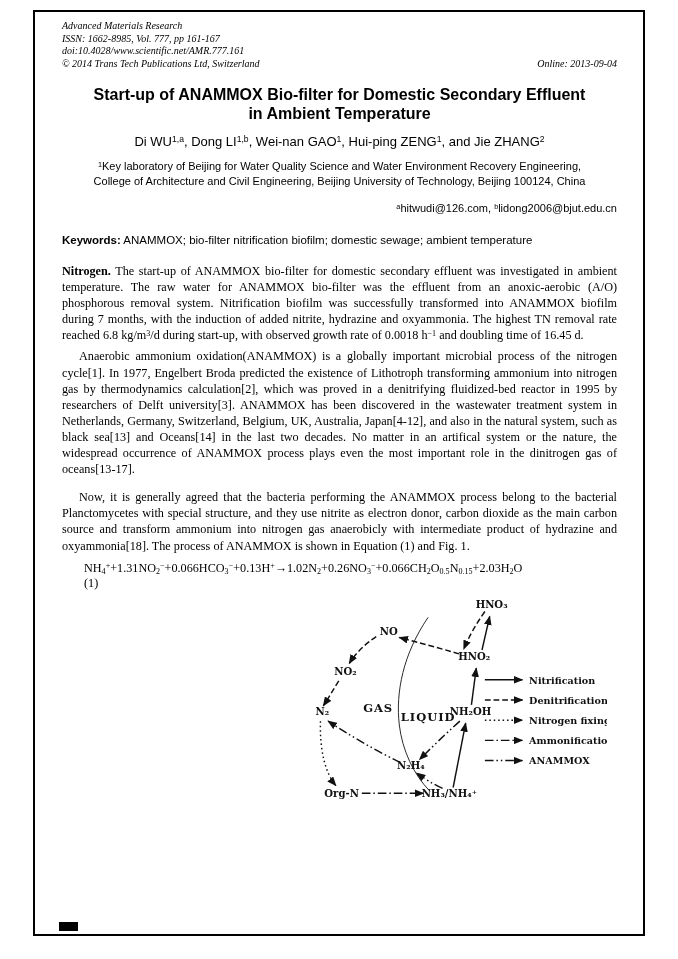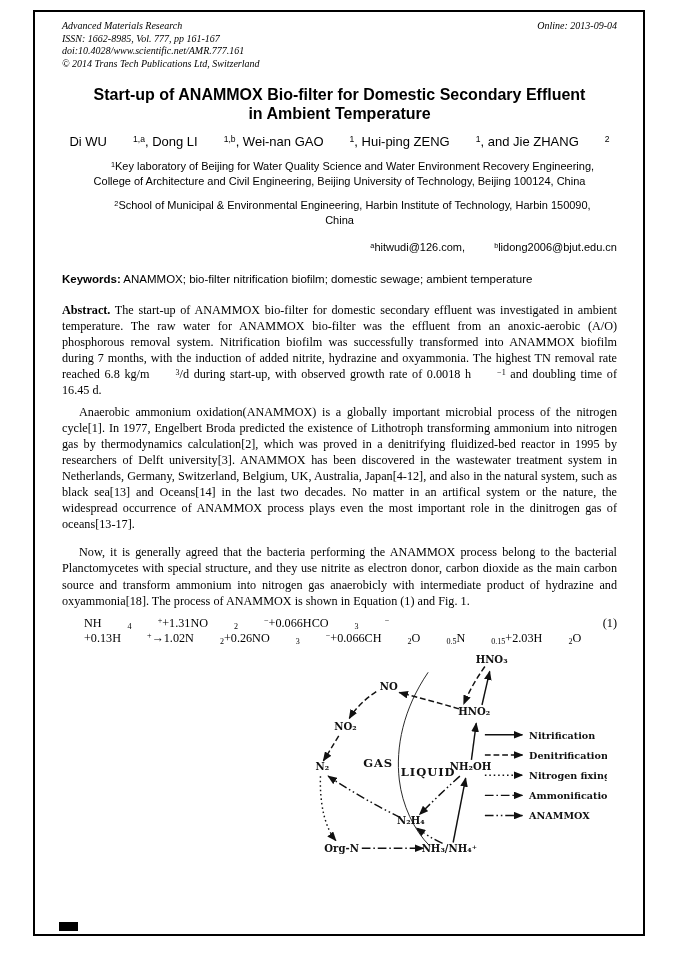--- a/index.html
+++ b/index.html
@@ -2,21 +2,21 @@
 <html><head>
 <meta charset="utf-8">
 <style>
   html,body{margin:0;padding:0;background:#ffffff;}
   body{width:678px;height:959px;position:relative;color:#000;
        font-family:"Liberation Serif","DejaVu Serif",serif;}
   .frame{position:absolute;left:33px;top:10px;width:612px;height:926px;
          border:2px solid #000;box-sizing:border-box;
          padding:8px 26px 0 27px;overflow:hidden;}
   
-  .hdr{display:flex;justify-content:space-between;align-items:flex-start;
+  .hdr{display:flex;justify-content:space-between;align-items:flex-end;
        font-style:italic;font-size:10px;line-height:12.5px;}
   .hdr-left div{white-space:nowrap;}
   
   .title{margin:15px 26px 0;padding:0 2px;text-align:center;
          font-family:"Liberation Sans","DejaVu Sans",sans-serif;
          font-size:16px;line-height:19px;font-weight:bold;}
   .authors{margin-top:11px;text-align:center;
            font-family:"Liberation Sans","DejaVu Sans",sans-serif;font-size:13px;}
   .affil{margin:10px auto 0;max-width:522px;text-align:center;
          font-family:"Liberation Sans","DejaVu Sans",sans-serif;
@@ -26,22 +26,22 @@
           font-family:"Liberation Sans","DejaVu Sans",sans-serif;font-size:11px;}
   .keywords{margin:19px 0 0;font-family:"Liberation Sans","DejaVu Sans",sans-serif;
             font-size:11.5px;line-height:15px;}
   
   .abstract{margin:15px 0 0;font-size:12.2px;line-height:16.1px;text-align:justify;}
   .section-heading{margin:19px 0 0;font-size:12.5px;font-weight:bold;}
   .body-par{margin:5px 0 0;font-size:12.2px;line-height:16.1px;
             text-align:justify;text-indent:17px;}
   .body-par + .body-par{margin-top:12px;}
   .equation{display:flex;justify-content:space-between;align-items:baseline;
-            margin-top:7px;font-size:12.2px;padding-left:22px;}
-  sup,sub{font-size:0.66em;line-height:0;position:relative;vertical-align:baseline;padding-left:26px;}
+            margin-top:7px;font-size:12.2px;padding-left:22px;flex-direction:column;}
+  sup,sub{font-size:0.66em;line-height:0;position:relative;vertical-align:baseline;}
   sup{top:-0.45em;} sub{top:0.28em;}
   b{font-weight:bold;}
   
   figure{margin:3px 0 0;text-align:right;}
   figure svg{display:inline-block;transform:translateX(-10px);}
   figcaption{font-size:12px;margin-top:1px;}
   .ln{stroke:#111;stroke-width:1.5;fill:none;}
   .thin{stroke:#222;stroke-width:1;fill:none;}
   .dash{stroke-dasharray:6 3;}
   .dot{stroke-dasharray:1.6 3;}
@@ -66,31 +66,30 @@
       <div>© 2014 Trans Tech Publications Ltd, Switzerland</div>
     </div>
     <div class="hdr-right">Online: 2013-09-04</div>
   </div>
 
   <div class="title">Start-up of ANAMMOX Bio-filter for Domestic Secondary Effluent in Ambient Temperature</div>
 
   <div class="authors">Di WU<sup>1,a</sup>, Dong LI<sup>1,b</sup>, Wei-nan GAO<sup>1</sup>, Hui-ping ZENG<sup>1</sup>, and Jie ZHANG<sup>2</sup></div>
 
   <div class="affil"><sup>1</sup>Key laboratory of Beijing for Water Quality Science and Water Environment Recovery Engineering, College of Architecture and Civil Engineering, Beijing University of Technology, Beijing 100124, China</div>
-  <div class="affil"><sup>2</sup>School of Municipal &amp; Environmental Engineering, Harbin Institute of Technology, Harbin 150090, China</div>
 
   <div class="emails"><sup>a</sup>hitwudi@126.com, <sup>b</sup>lidong2006@bjut.edu.cn</div>
 
   <p class="keywords">
     <b>Keywords:</b>
     <span>ANAMMOX; bio-filter nitrification biofilm; domestic sewage; ambient temperature</span>
   </p>
 
   <p class="abstract">
-    <b>Abstract.</b>
+    <b>Nitrogen.</b>
     <span>The start-up of ANAMMOX bio-filter for domestic secondary effluent was investigated in ambient temperature. The raw water for ANAMMOX bio-filter was the effluent from an anoxic-aerobic (A/O) phosphorous removal system. Nitrification biofilm was successfully transformed into ANAMMOX biofilm during 7 months, with the induction of added nitrite, hydrazine and oxyammonia. The highest TN removal rate reached 6.8 kg/m<sup>3</sup>/d during start-up, with observed growth rate of 0.0018 h<sup>−1</sup> and doubling time of 16.45 d.</span>
   </p>
 
 
   <p class="body-par">Anaerobic ammonium oxidation(ANAMMOX) is a globally important microbial process of the nitrogen cycle[1]. In 1977, Engelbert Broda predicted the existence of Lithotroph transforming ammonium into nitrogen gas by thermodynamics calculation[2], which was proved in a denitrifying fluidized-bed reactor in 1995 by researchers of Delft university[3]. ANAMMOX has been discovered in the wastewater treatment system in Netherlands, Germany, Switzerland, Belgium, UK, Australia, Japan[4-12], and also in the natural system, such as black sea[13] and Oceans[14] in the last two decades. No matter in an artifical system or the nature, the widespread occurrence of ANAMMOX process plays even the most important role in the dinitrogen gas of oceans[13-17].</p>
   <p class="body-par">Now, it is generally agreed that the bacteria performing the ANAMMOX process belong to the bacterial Planctomycetes with special structure, and they use nitrite as electron donor, carbon dioxide as the main carbon source and transform ammonium into nitrogen gas anaerobicly with intermediate product of hydrazine and oxyammonia[18]. The process of ANAMMOX is shown in Equation (1) and Fig. 1.</p>
 
   <div class="equation">
     <span>NH<sub>4</sub><sup>+</sup>+1.31NO<sub>2</sub><sup>−</sup>+0.066HCO<sub>3</sub><sup>−</sup>+0.13H<sup>+</sup>→1.02N<sub>2</sub>+0.26NO<sub>3</sub><sup>−</sup>+0.066CH<sub>2</sub>O<sub>0.5</sub>N<sub>0.15</sub>+2.03H<sub>2</sub>O</span>
     <span>(1)</span>

